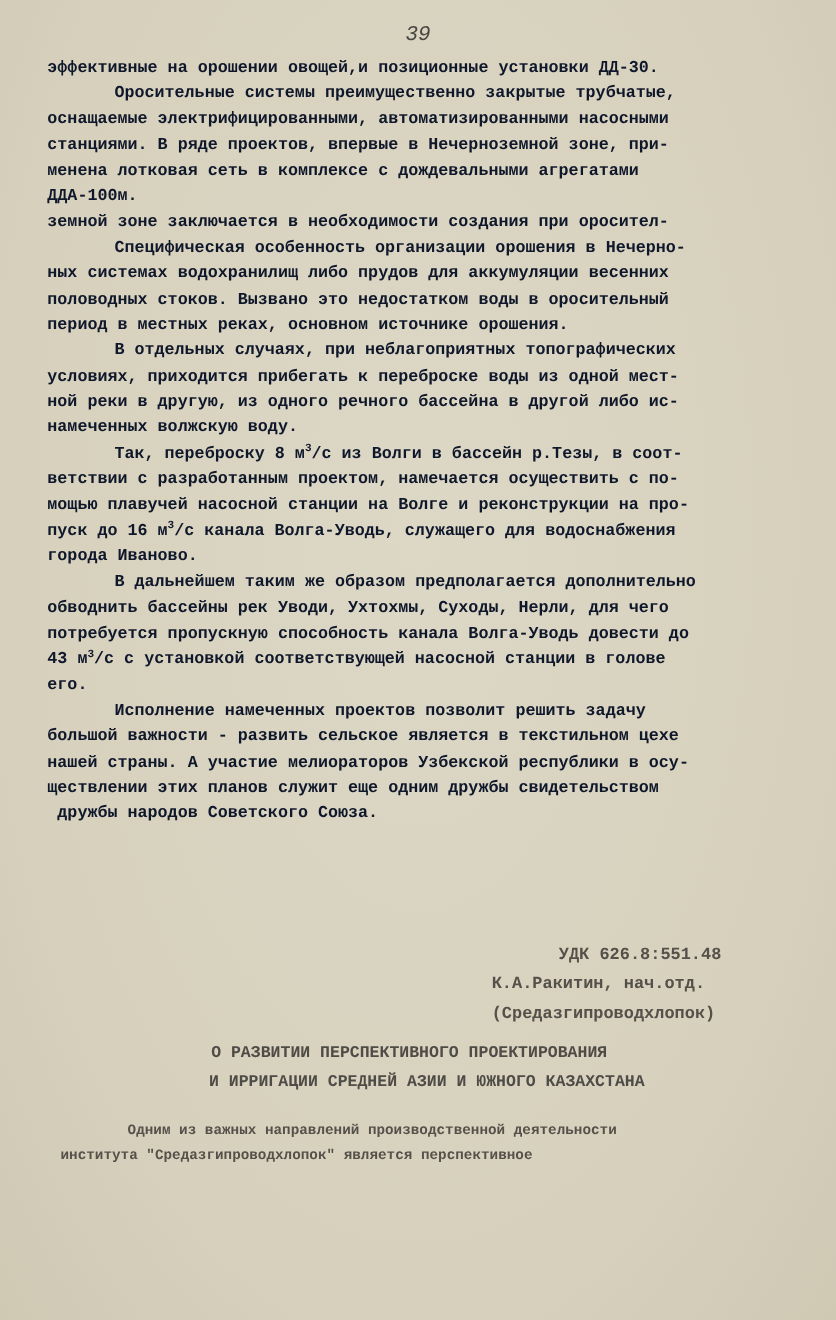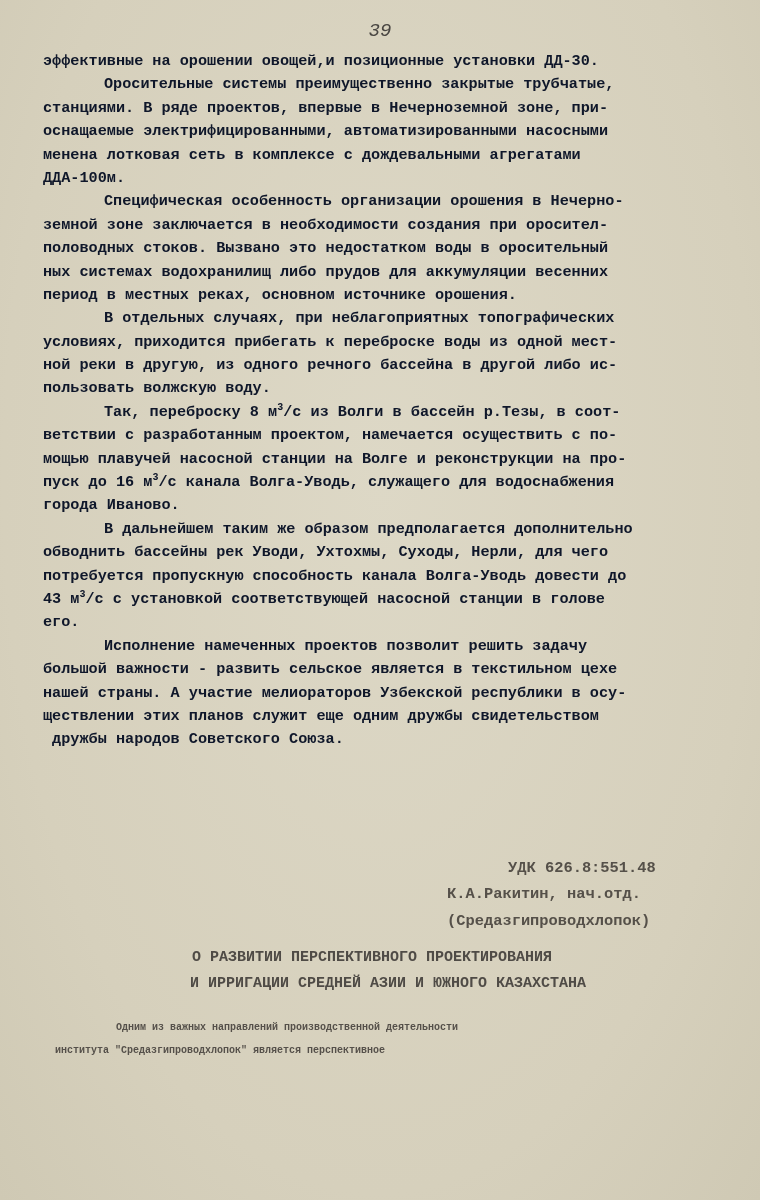--- a/index.html
+++ b/index.html
@@ -33,46 +33,46 @@
   .org { top: 909px; left: 447px; }
   .title {
     position: absolute; left: 0; width: 760px; text-align: center;
     font-size: 15px; line-height: 28px; font-weight: bold; color: #4f4b46;
     letter-spacing: 0px;
   }
   .title1 { top: 944px; left: -8px; }
   .title2 { top: 970px; left: 8px; }
   .intro {
     position: absolute; left: 55px; top: 1015px; width: 680px;
-    font-size: 10px; line-height: 25px; font-weight: bold; color: #55504a;
+    font-size: 13px; line-height: 25px; font-weight: bold; color: #55504a;
   }
 </style>
 </head>
 <body>
 
 <div class="page">
 
   <div class="page-number">39</div>
 
   <div class="body-text">
     <span class="line">эффективные на орошении овощей,и позиционные установки ДД-30.</span>
     <span class="line indent">Оросительные системы преимущественно закрытые трубчатые,</span>
+    <span class="line">оснащаемые электрифицированными, автоматизированными насосными</span>
     <span class="line">станциями. В ряде проектов, впервые в Нечерноземной зоне, при-</span>
-    <span class="line">оснащаемые электрифицированными, автоматизированными насосными</span>
     <span class="line">менена лотковая сеть в комплексе с дождевальными агрегатами</span>
     <span class="line">ДДА-100м.</span>
+    <span class="line">земной зоне заключается в необходимости создания при оросител-</span>
     <span class="line indent">Специфическая особенность организации орошения в Нечерно-</span>
-    <span class="line">земной зоне заключается в необходимости создания при оросител-</span>
+    <span class="line">ных системах водохранилищ либо прудов для аккумуляции весенних</span>
     <span class="line">половодных стоков. Вызвано это недостатком воды в оросительный</span>
-    <span class="line">ных системах водохранилищ либо прудов для аккумуляции весенних</span>
     <span class="line">период в местных реках, основном источнике орошения.</span>
     <span class="line indent">В отдельных случаях, при неблагоприятных топографических</span>
     <span class="line">условиях, приходится прибегать к переброске воды из одной мест-</span>
     <span class="line">ной реки в другую, из одного речного бассейна в другой либо ис-</span>
-    <span class="line">пользовать волжскую воду.</span>
+    <span class="line">намеченных волжскую воду.</span>
     <span class="line indent"><span>Так, переброску 8 м</span><sup>3</sup><span>/с из Волги в бассейн р.Тезы, в соот-</span></span>
     <span class="line">ветствии с разработанным проектом, намечается осуществить с по-</span>
     <span class="line">мощью плавучей насосной станции на Волге и реконструкции на про-</span>
     <span class="line"><span>пуск до 16 м</span><sup>3</sup><span>/с канала Волга-Уводь, служащего для водоснабжения</span></span>
     <span class="line">города Иваново.</span>
     <span class="line indent">В дальнейшем таким же образом предполагается дополнительно</span>
     <span class="line">обводнить бассейны рек Уводи, Ухтохмы, Суходы, Нерли, для чего</span>
     <span class="line">потребуется пропускную способность канала Волга-Уводь довести до</span>
     <span class="line"><span>43 м</span><sup>3</sup><span>/с с установкой соответствующей насосной станции в голове</span></span>
     <span class="line">его.</span>

